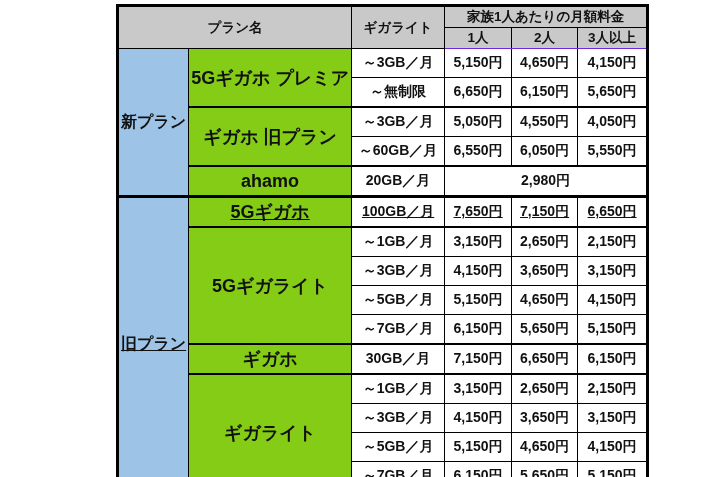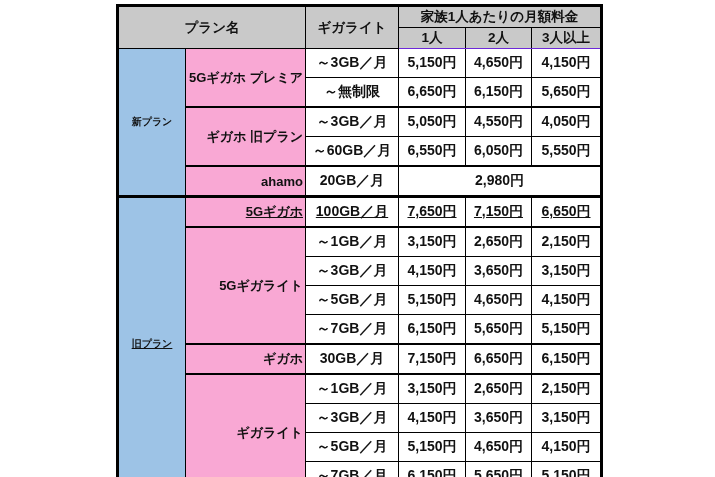--- a/index.html
+++ b/index.html
@@ -36,22 +36,22 @@
     white-space: nowrap;
     overflow: hidden;
   }
   .pricing thead th {
     background: #c9c9c9;
     height: 20px;
     font-size: 13.5px;
   }
   .pricing thead tr:last-child th { border-bottom: 1px solid #6d28d9; }
   .pricing tbody td { height: 28px; background: #ffffff; }
-  .pricing td.grp  { background: #9dc3e6; font-size: 10px; }
-  .pricing td.plan { background: #f9a8d4; font-size: 13px; text-align: right; }
+  .pricing td.grp  { background: #9dc3e6; font-size: 16px; }
+  .pricing td.plan { background: #84cc16; font-size: 18px; }
   .pricing tr.section-start td { border-top: 3px solid #000000; text-decoration: underline; }
   .pricing tr.group-start td   { border-top: 2px solid #000000; }
 </style>
 </head>
 <body>
 
 <div class="page">
   <table class="pricing">
     <colgroup>
       <col style="width:68px">

